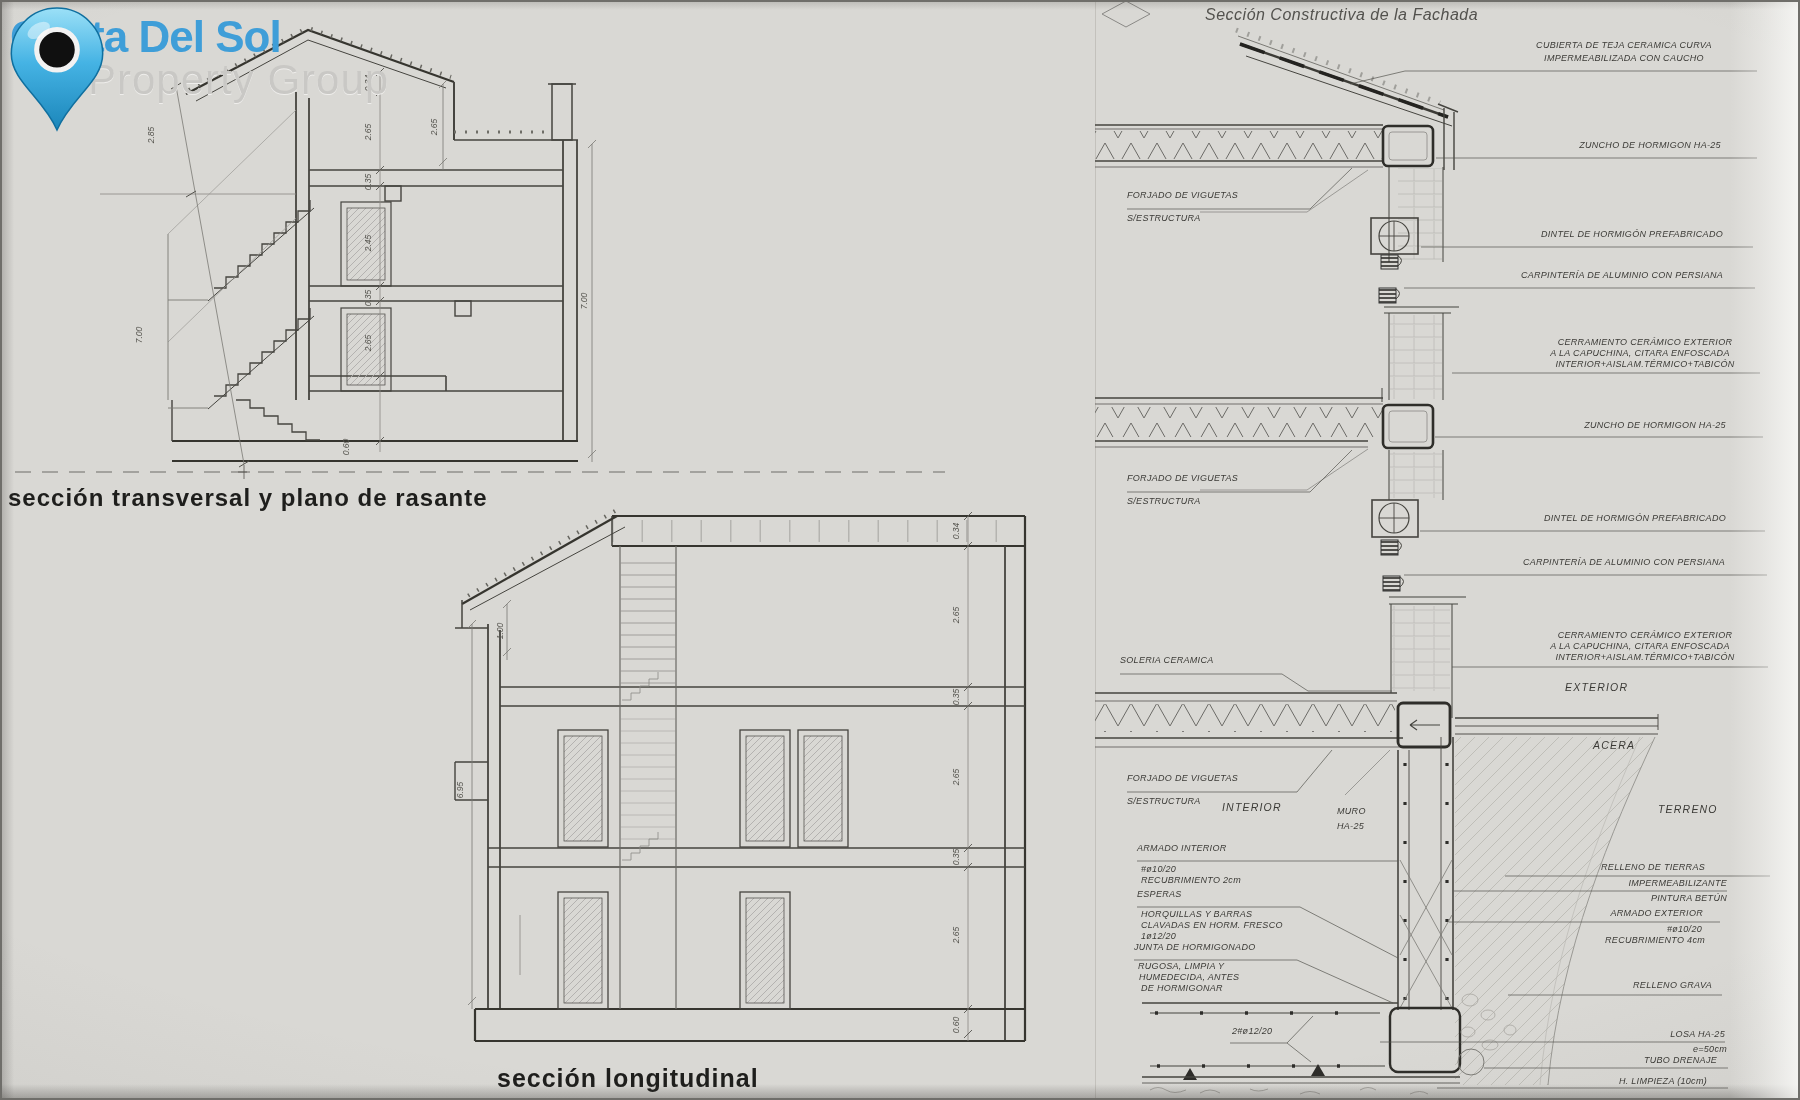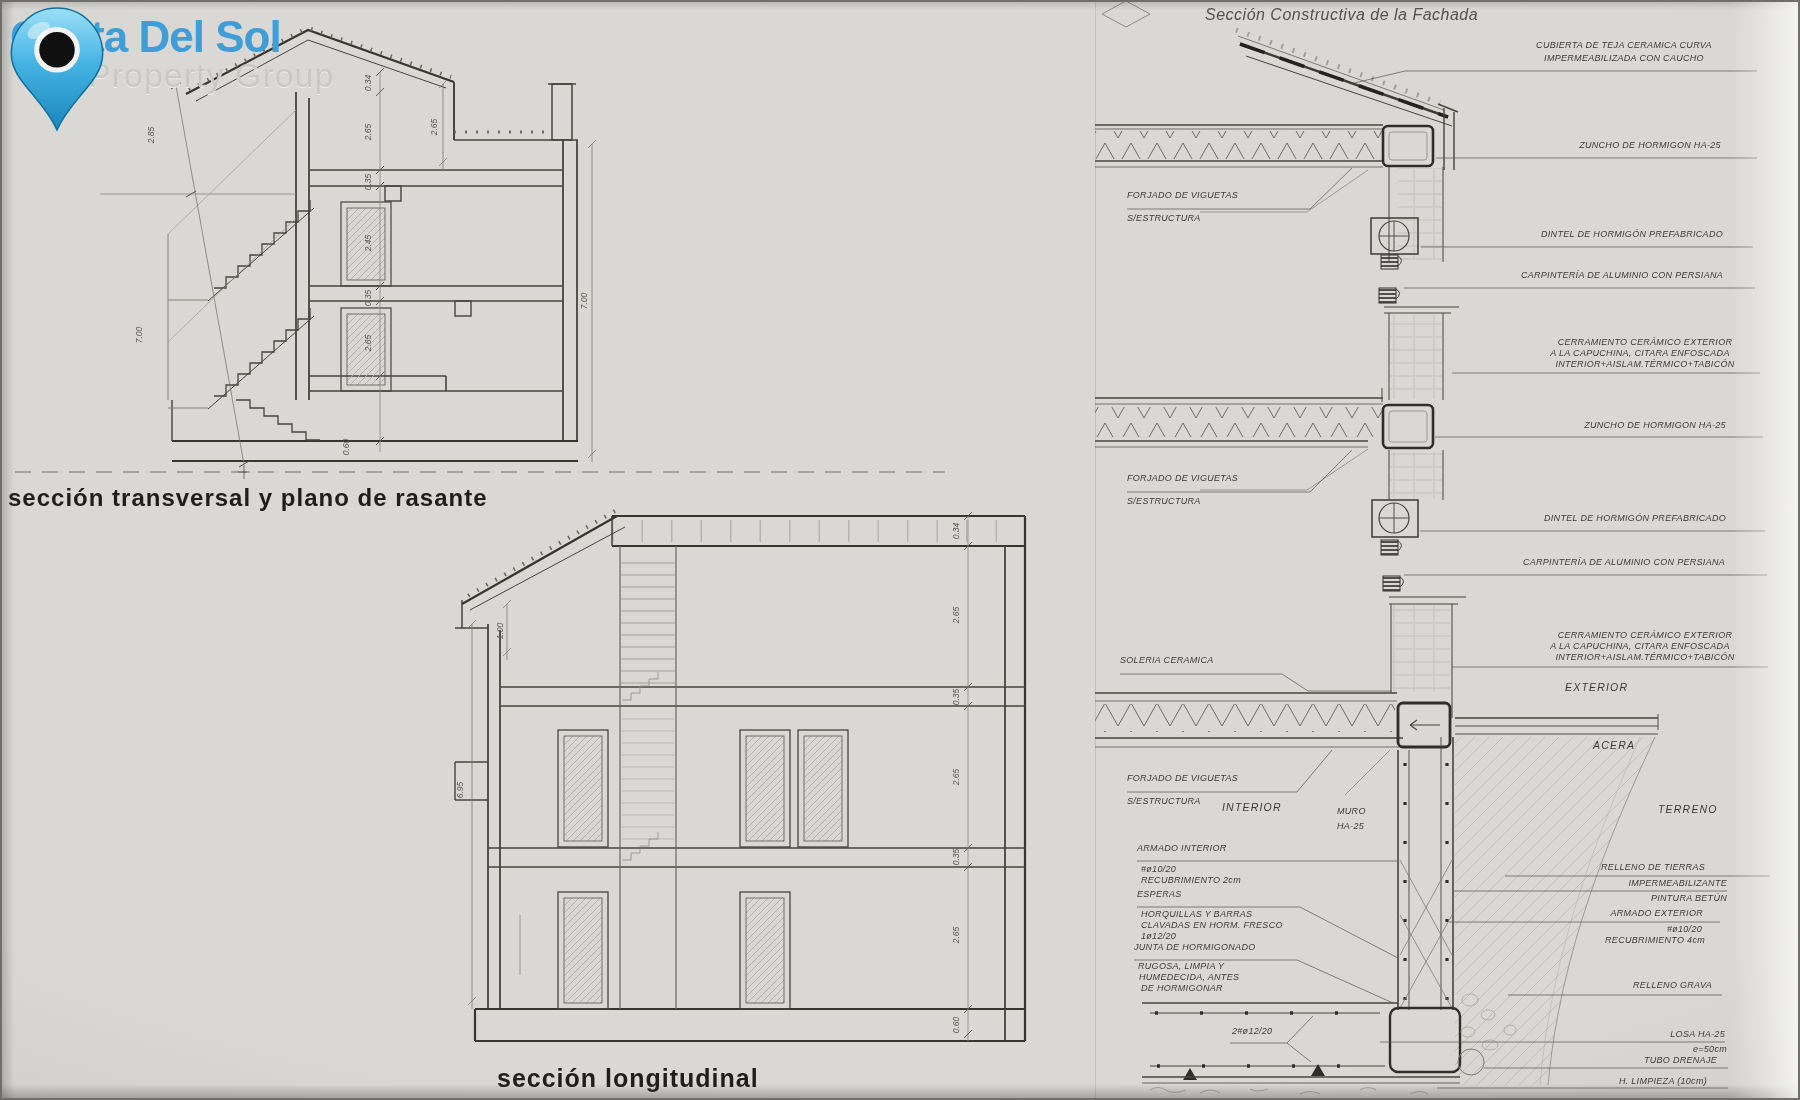--- a/index.html
+++ b/index.html
@@ -25,21 +25,21 @@
   .lbl{position:absolute;z-index:4;font-style:italic;font-size:9px;line-height:11px;
        color:#3b3a36;letter-spacing:.3px;white-space:nowrap;}
   .lblc{text-align:center;white-space:normal;}
   .lblr{text-align:right;white-space:normal;}
   .zone{font-size:10.5px;letter-spacing:1.2px;}
   .dim{position:absolute;z-index:4;font-size:8.5px;font-style:italic;color:#55544e;
        transform:rotate(-90deg);white-space:nowrap;}
   
   #logo-main{position:absolute;left:10px;top:12px;z-index:6;font-weight:bold;font-size:44px;
              color:#3f9ed8;letter-spacing:-1px;}
-  #logo-sub{position:absolute;left:88px;top:56px;z-index:6;font-size:34px;color:#c9c8c5;
+  #logo-sub{position:absolute;left:88px;top:56px;z-index:6;font-size:42px;color:#c9c8c5;
             letter-spacing:1px;text-shadow:0 1px 0 #efeeec;}
   #logo-pin{position:absolute;left:4px;top:2px;z-index:7;}
 </style>
 </head>
 <body>
 
 <div id="stage">
 
   <div class="sheet-split"></div>
 

